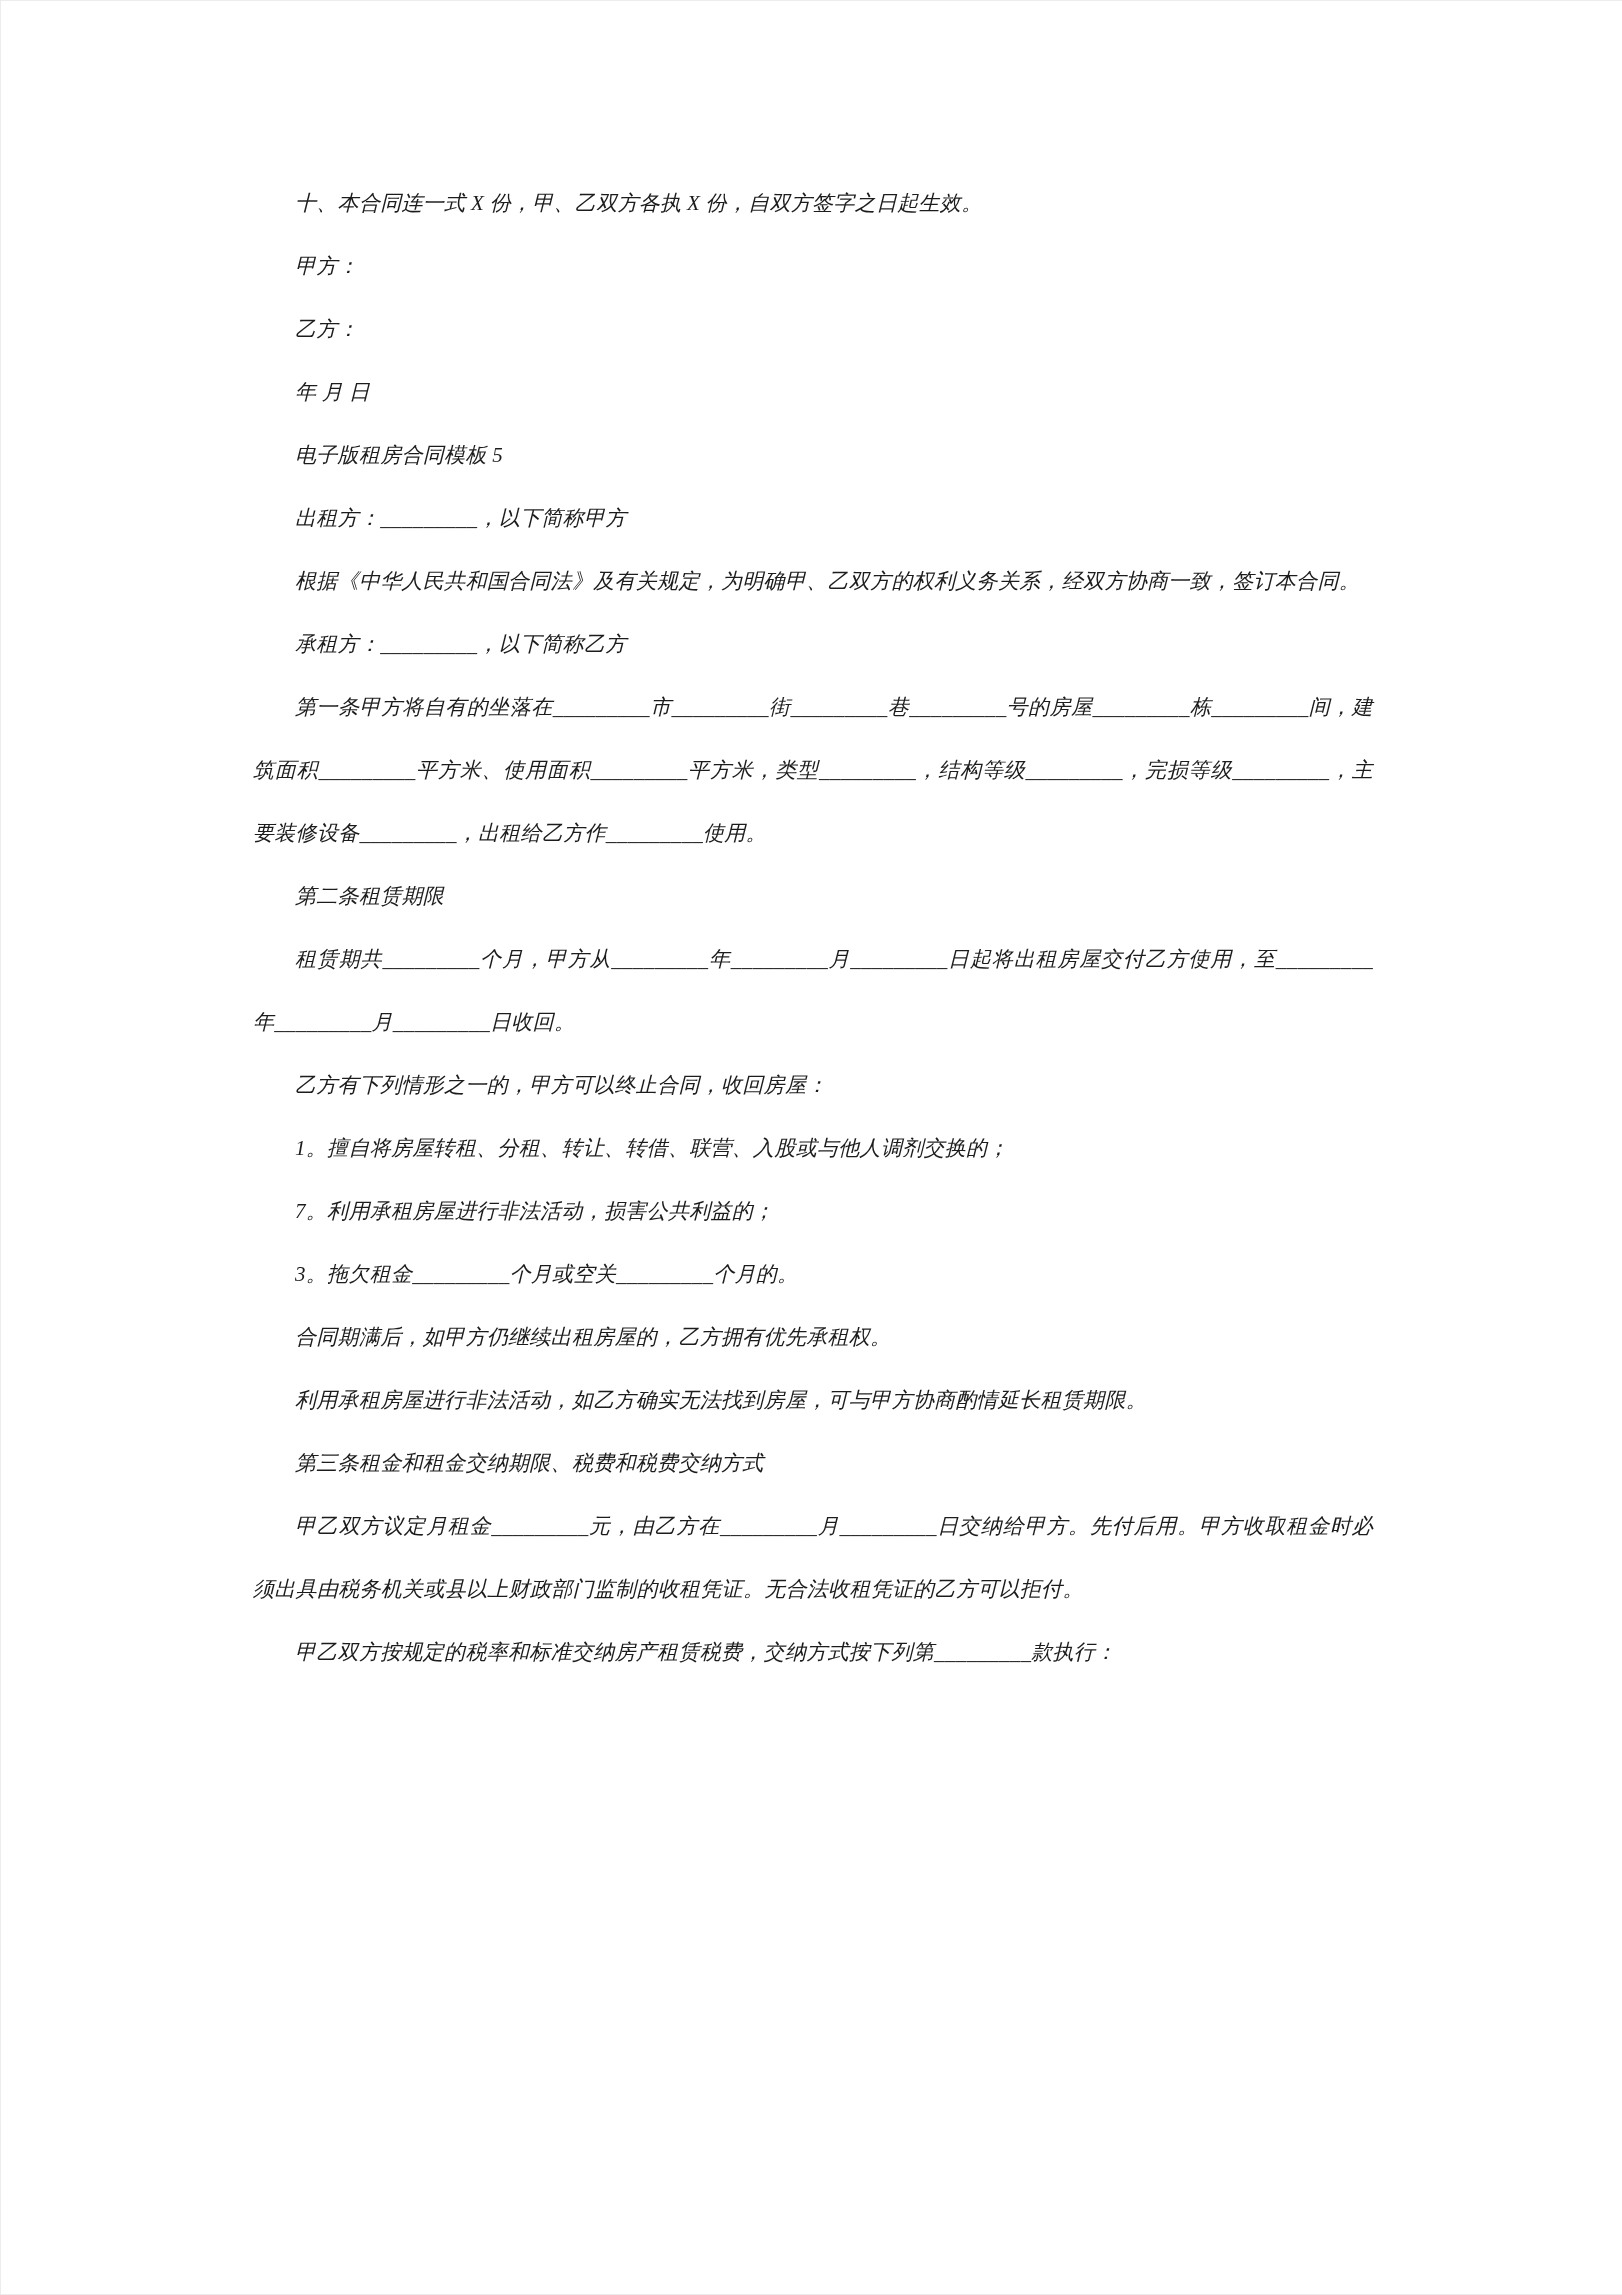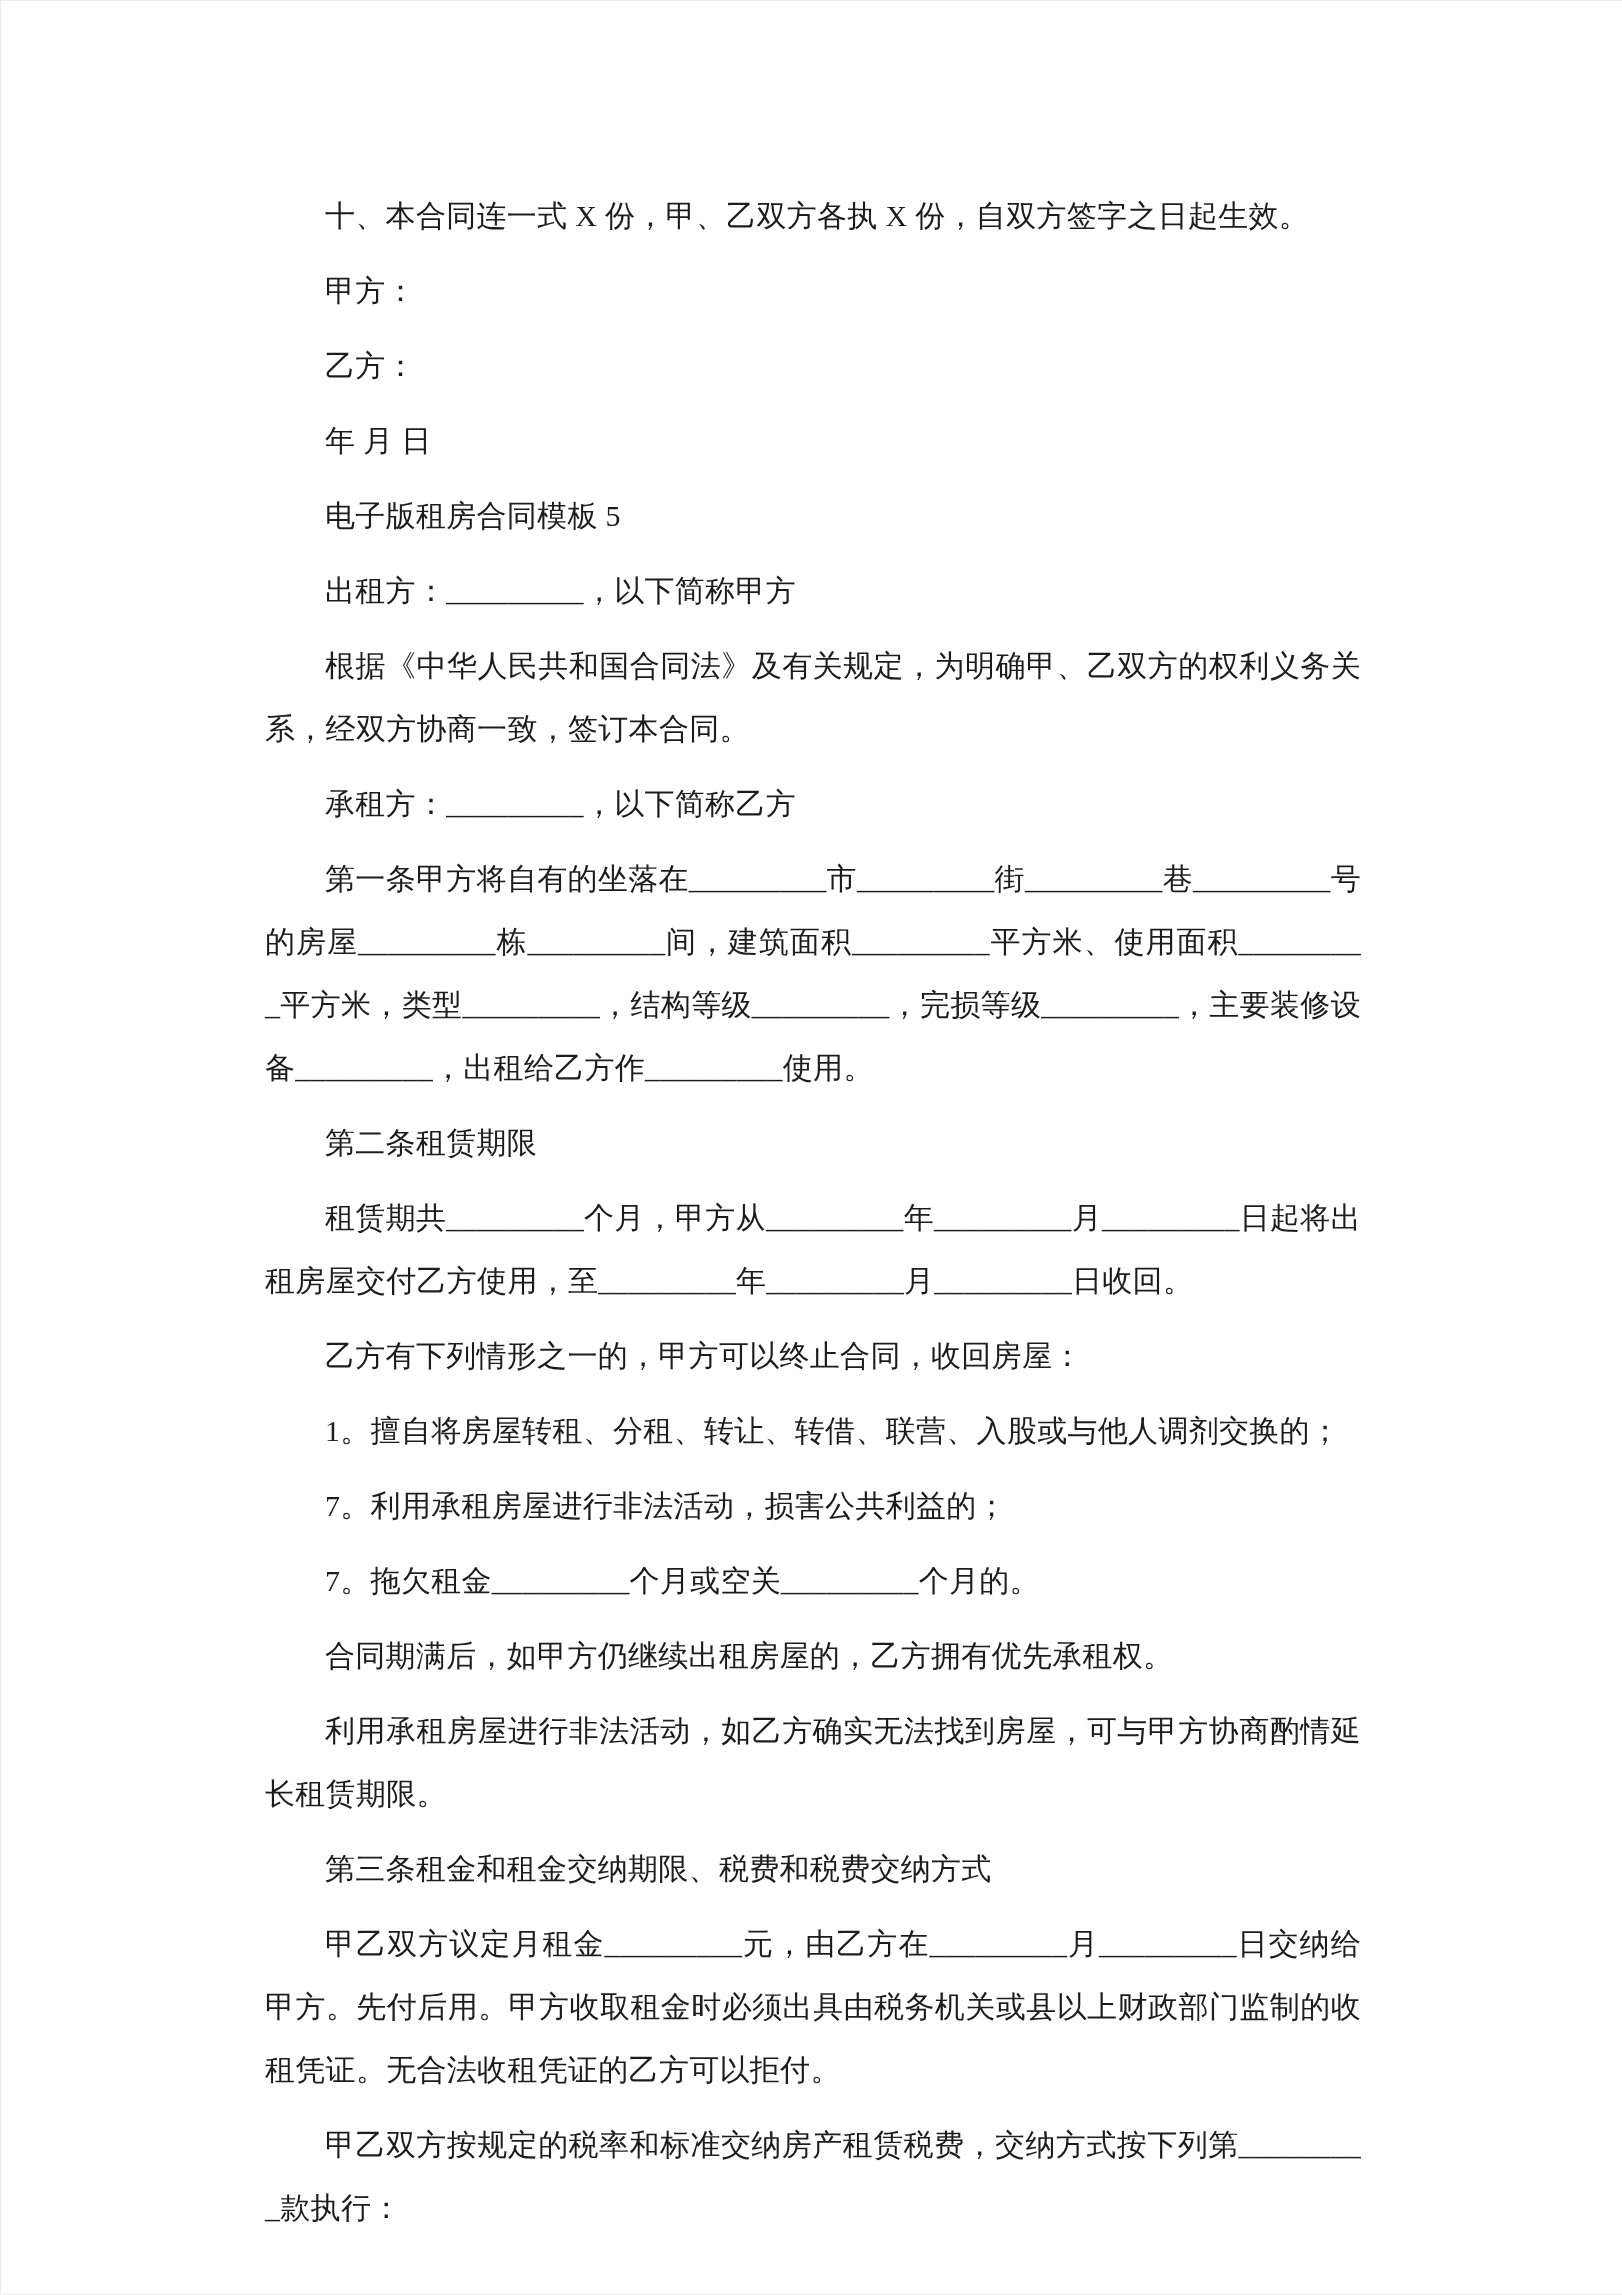--- a/index.html
+++ b/index.html
@@ -22,27 +22,28 @@
       overflow: hidden;
     }
     .doc {
       position: absolute;
       left: 252px;
       top: 171px;
       width: 1120px;
       color: #1c1c1c;
     }
     .doc p {
-      margin: 12px;
-      font-size: 30px;
+      margin: 0;
+      font-size: 21px;
       line-height: 63px;
       text-align: justify;
       text-indent: 2em;
       word-break: break-all;
       letter-spacing: 0.3px;
+      font-style: italic;
     }
   </style>
 </head>
 <body>
 
 <div class="page">
   <div class="doc">
     <p>十、本合同连一式 X 份，甲、乙双方各执 X 份，自双方签字之日起生效。</p>
     <p>甲方：</p>
     <p>乙方：</p>
@@ -50,21 +51,21 @@
     <p>电子版租房合同模板 5</p>
     <p>出租方：_________，以下简称甲方</p>
     <p>根据《中华人民共和国合同法》及有关规定，为明确甲、乙双方的权利义务关系，经双方协商一致，签订本合同。</p>
     <p>承租方：_________，以下简称乙方</p>
     <p>第一条甲方将自有的坐落在_________市_________街_________巷_________号的房屋_________栋_________间，建筑面积_________平方米、使用面积_________平方米，类型_________，结构等级_________，完损等级_________，主要装修设备_________，出租给乙方作_________使用。</p>
     <p>第二条租赁期限</p>
     <p>租赁期共_________个月，甲方从_________年_________月_________日起将出租房屋交付乙方使用，至_________年_________月_________日收回。</p>
     <p>乙方有下列情形之一的，甲方可以终止合同，收回房屋：</p>
     <p>1。擅自将房屋转租、分租、转让、转借、联营、入股或与他人调剂交换的；</p>
     <p>7。利用承租房屋进行非法活动，损害公共利益的；</p>
-    <p>7。拖欠租金_________个月或空关_________个月的。</p>
+    <p>3。拖欠租金_________个月或空关_________个月的。</p>
     <p>合同期满后，如甲方仍继续出租房屋的，乙方拥有优先承租权。</p>
     <p>利用承租房屋进行非法活动，如乙方确实无法找到房屋，可与甲方协商酌情延长租赁期限。</p>
     <p>第三条租金和租金交纳期限、税费和税费交纳方式</p>
     <p>甲乙双方议定月租金_________元，由乙方在_________月_________日交纳给甲方。先付后用。甲方收取租金时必须出具由税务机关或县以上财政部门监制的收租凭证。无合法收租凭证的乙方可以拒付。</p>
     <p>甲乙双方按规定的税率和标准交纳房产租赁税费，交纳方式按下列第_________款执行：</p>
   </div>
 </div>
 
 
 </body></html>

